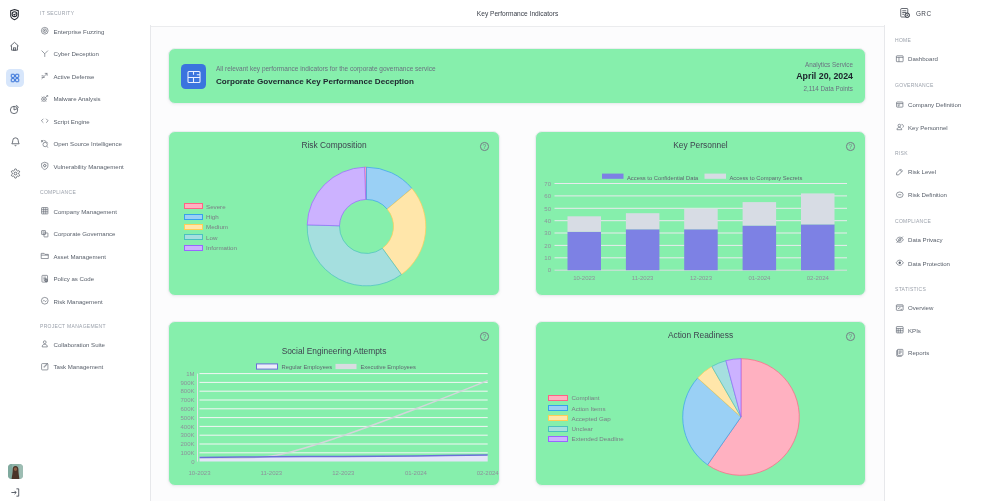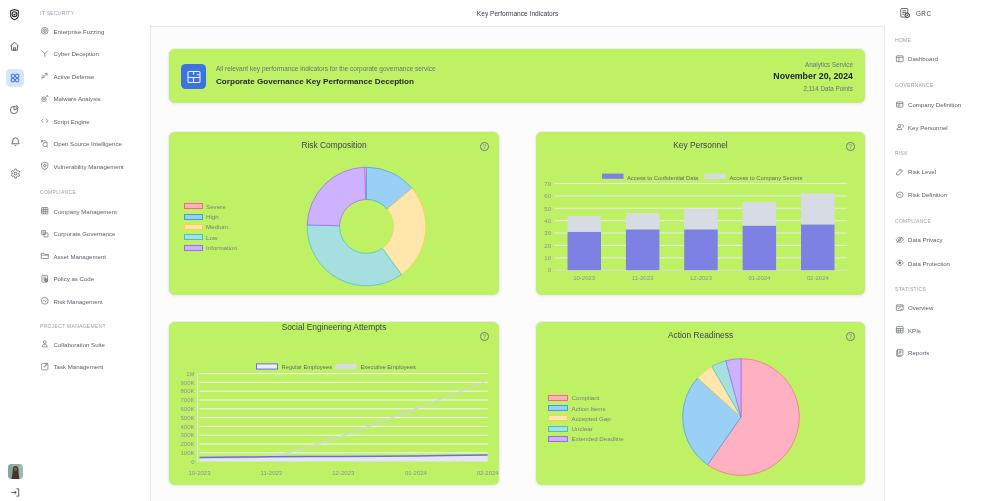--- a/index.html
+++ b/index.html
@@ -2,21 +2,21 @@
 <html><head>
 <meta charset="utf-8">
 <style>
   * { margin:0; padding:0; box-sizing:border-box; }
   html,body { width:1000px; height:501px; background:#fff; font-family:"Liberation Sans", sans-serif; overflow:hidden; position:relative; }
   .abs { position:absolute; }
   .hd { font-size:5px; letter-spacing:.3px; color:#9ba1ab; font-weight:400; }
   .mi { font-size:6.1px; color:#5a616c; white-space:nowrap; display:flex; align-items:center; }
   .mi svg { margin-right:4px; flex:none; }
   .lg { font-size:6.2px; color:#7a7e85; white-space:nowrap; }
-  .card { position:absolute; background:#bef264; border:1px solid #ebedf0; border-radius:7px; box-shadow:0 1px 3px rgba(25,35,60,.05); }
+  .card { position:absolute; background:#86efac; border:1px solid #ebedf0; border-radius:7px; box-shadow:0 1px 3px rgba(25,35,60,.05); }
   .ctitle { position:absolute; width:100%; text-align:center; font-size:8.4px; color:#3f4450; }
   .qm { position:absolute; width:8.5px; height:8.5px; border:1px solid #757b85; border-radius:50%; color:#757b85; font-size:6.5px; line-height:7px; text-align:center; }
   svg { display:block; }
 </style>
 </head>
 <body>
 
 <div class="abs" style="left:8px; top:8px;">
   <svg width="13" height="13" viewBox="0 0 24 24" fill="none" stroke="#20242c" stroke-width="1.9">
       <path d="M5 5 L12 2.8 L19 5 V14 C19 17.6 15.8 20.4 12 21.6 C8.2 20.4 5 17.6 5 14 Z"></path>
@@ -200,33 +200,33 @@
 <div class="card" style="left:168px; top:48px; width:698px; height:56px;"></div>
 <div class="abs" style="left:181px; top:64px; width:25px; height:25px; background:#3b74de; border-radius:4.5px;">
   <svg width="26" height="26" viewBox="0 0 26 26" fill="none" stroke="#e8efff" stroke-width="1.1">
       <rect x="7" y="7.5" width="12" height="11" rx="1"></rect>
       <path d="M7 13.5h12M12.5 13.5V18.5M12.5 7.5v3.2M15.8 10.7h3.2"></path>
     </svg>
 </div>
 <div class="abs" style="left:216px; top:64.5px; font-size:6.5px; color:#6a7280;">All relevant key performance indicators for the corporate governance service</div>
 <div class="abs" style="left:216px; top:76.5px; font-size:8.1px; font-weight:bold; color:#1c222c;">Corporate Governance Key Performance Deception</div>
 <div class="abs" style="right:147px; top:61px; width:200px; text-align:right; font-size:6.3px; color:#6a7280;">Analytics Service</div>
-<div class="abs" style="right:147px; top:70.5px; width:200px; text-align:right; font-size:8.8px; font-weight:bold; color:#1c222c;">November 20, 2024</div>
+<div class="abs" style="right:147px; top:70.5px; width:200px; text-align:right; font-size:8.8px; font-weight:bold; color:#1c222c;">April 20, 2024</div>
 <div class="abs" style="right:147px; top:84.5px; width:200px; text-align:right; font-size:6.3px; color:#6a7280;">2,114 Data Points</div>
 
 <div class="card" style="left:168px; top:131px; width:332px; height:165px;">
   <div class="ctitle" style="top:8px;">Risk Composition</div>
     <div class="qm" style="right:10.5px; top:10.2px;">?</div>
 </div>
 <div class="card" style="left:535px; top:131px; width:331px; height:165px;">
   <div class="ctitle" style="top:8px;">Key Personnel</div>
     <div class="qm" style="right:10.5px; top:10.2px;">?</div>
 </div>
 <div class="card" style="left:168px; top:321px; width:332px; height:165px;">
-  <div class="ctitle" style="top:0;">Social Engineering Attempts</div>
+  <div class="ctitle" style="top:24px;">Social Engineering Attempts</div>
     <div class="qm" style="right:10.5px; top:10.2px;">?</div>
 </div>
 <div class="card" style="left:535px; top:321px; width:331px; height:165px;">
   <div class="ctitle" style="top:8px;">Action Readiness</div>
     <div class="qm" style="right:10.5px; top:10.2px;">?</div>
 </div>
 
 <svg class="abs" style="left:305px; top:164px;" width="124" height="125" viewBox="0 0 124 125">
 <path d="M59.6 3.2 A59.3 59.3 0 0 1 61.5 3.2 L61.5 35.5 A27 27 0 0 0 60.7 35.5 Z" fill="#ffb1c1" stroke="#ff6384" stroke-width="0.7"></path>
 <path d="M61.5 3.2 A59.3 59.3 0 0 1 106.9 24.4 L82.2 45.1 A27 27 0 0 0 61.5 35.5 Z" fill="#9ad0f5" stroke="#36a2eb" stroke-width="0.7"></path>

